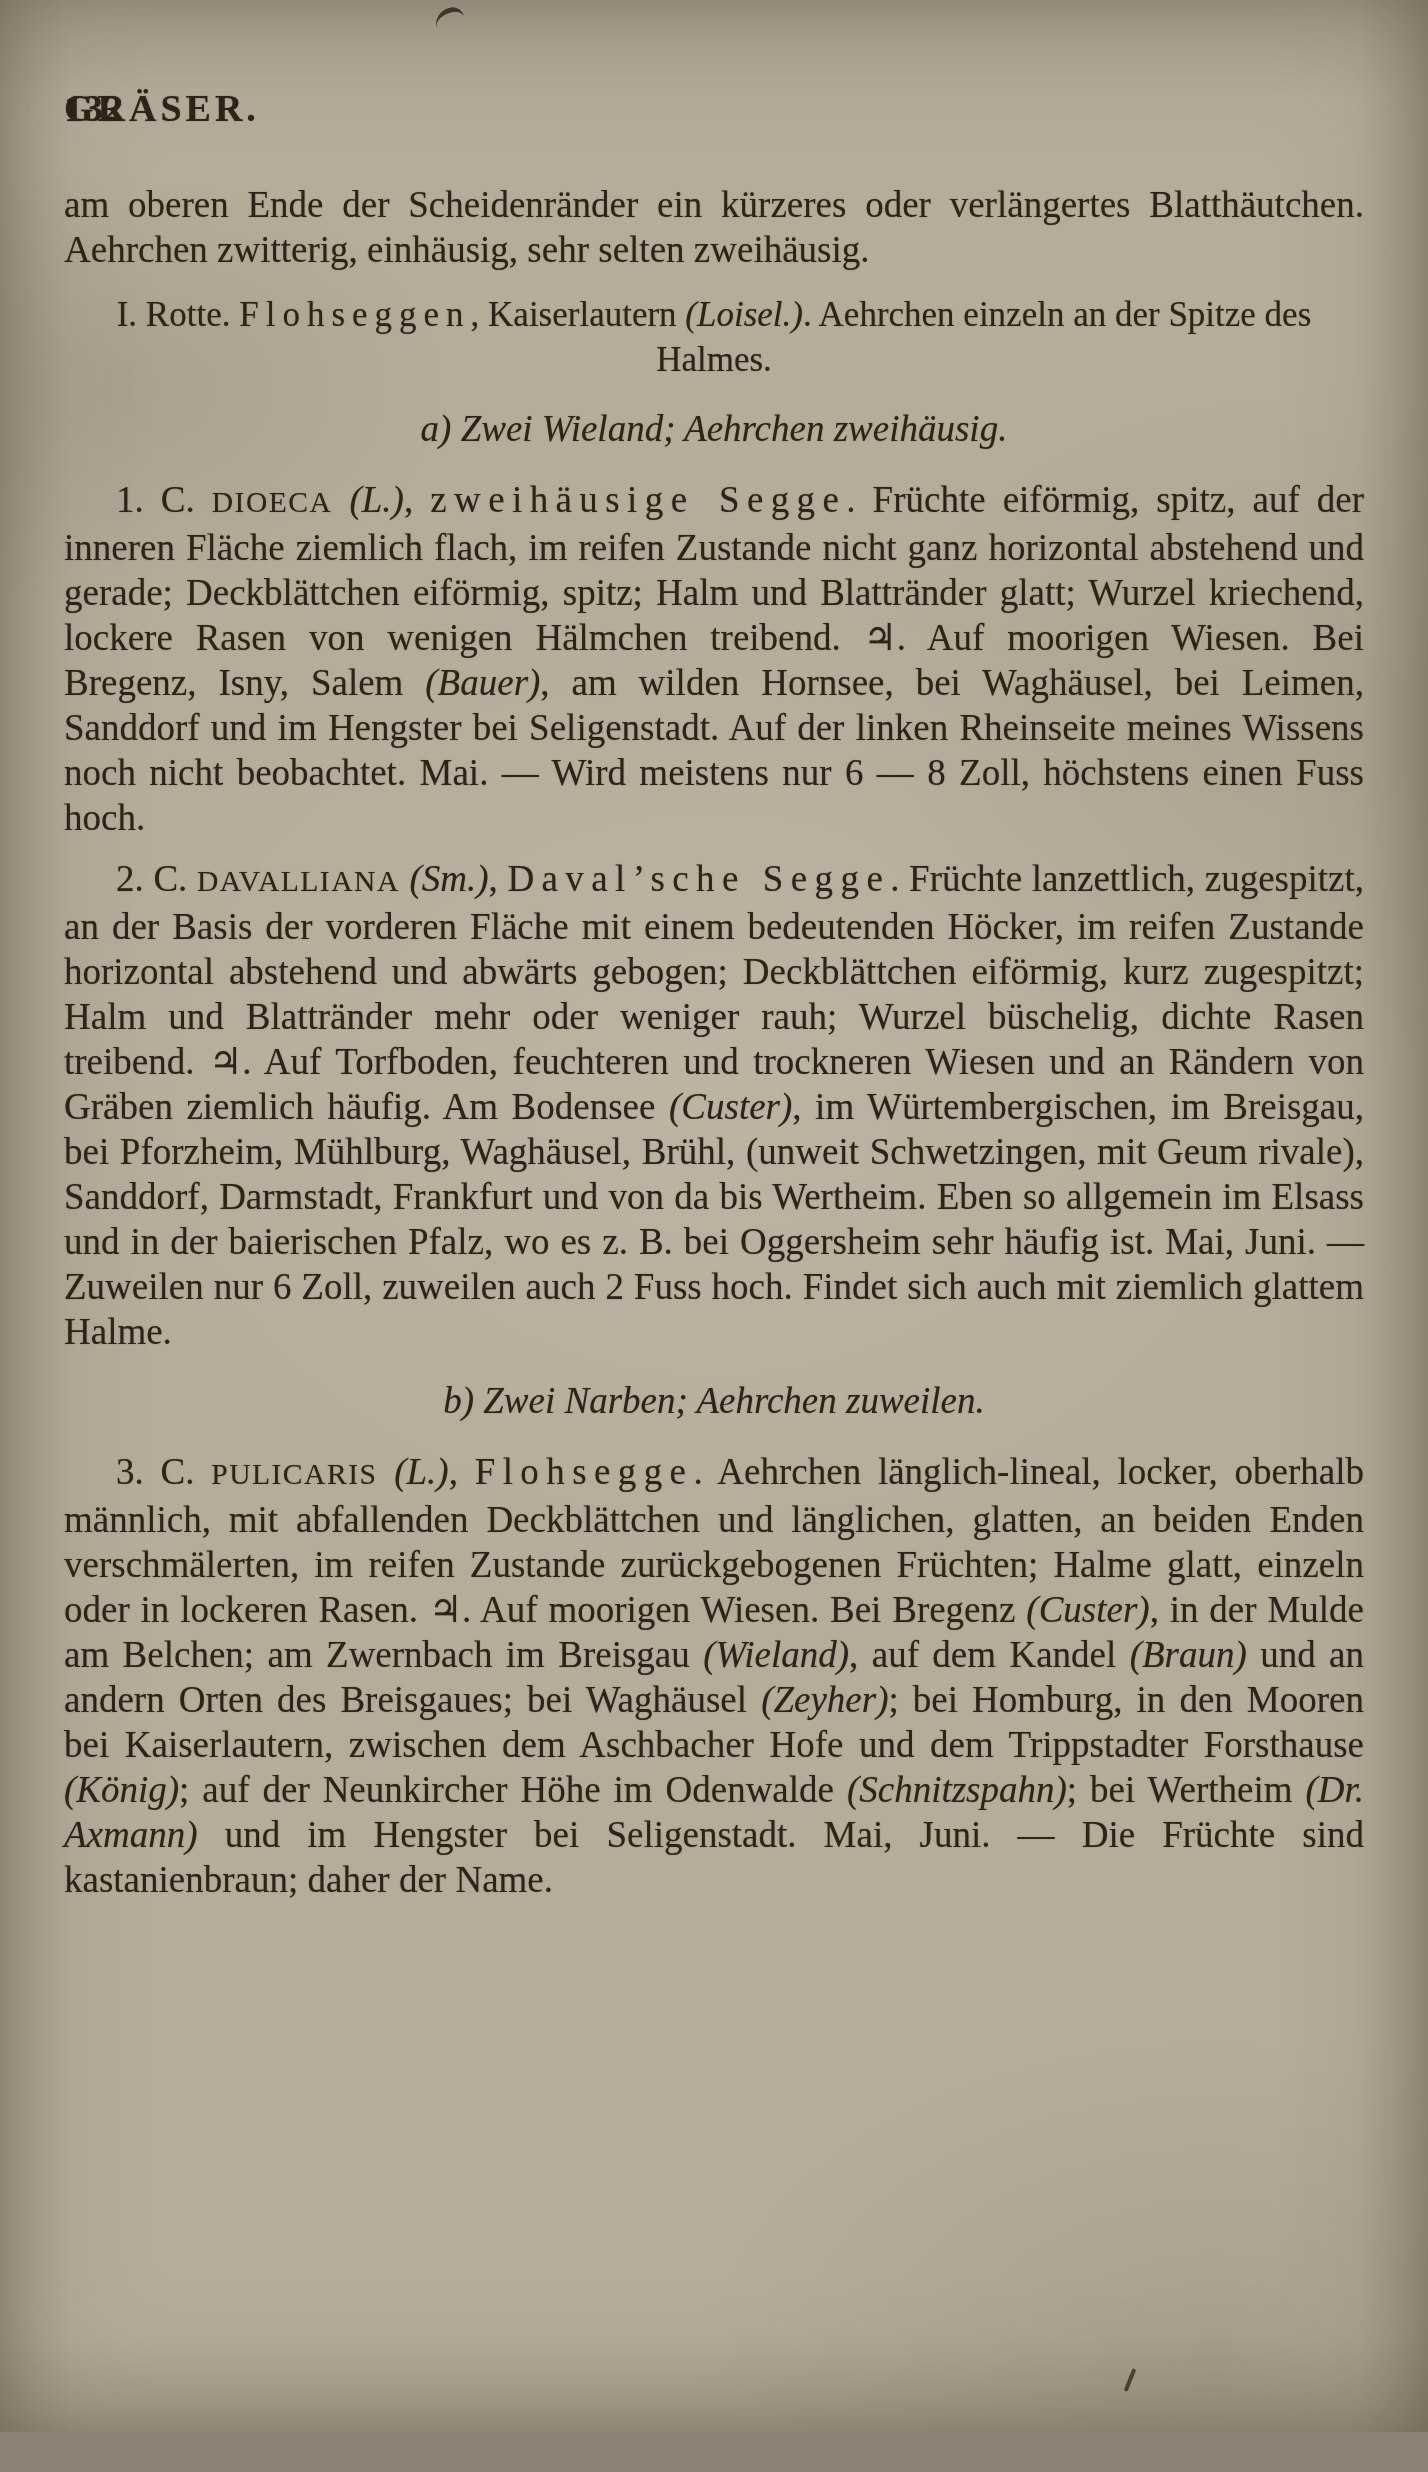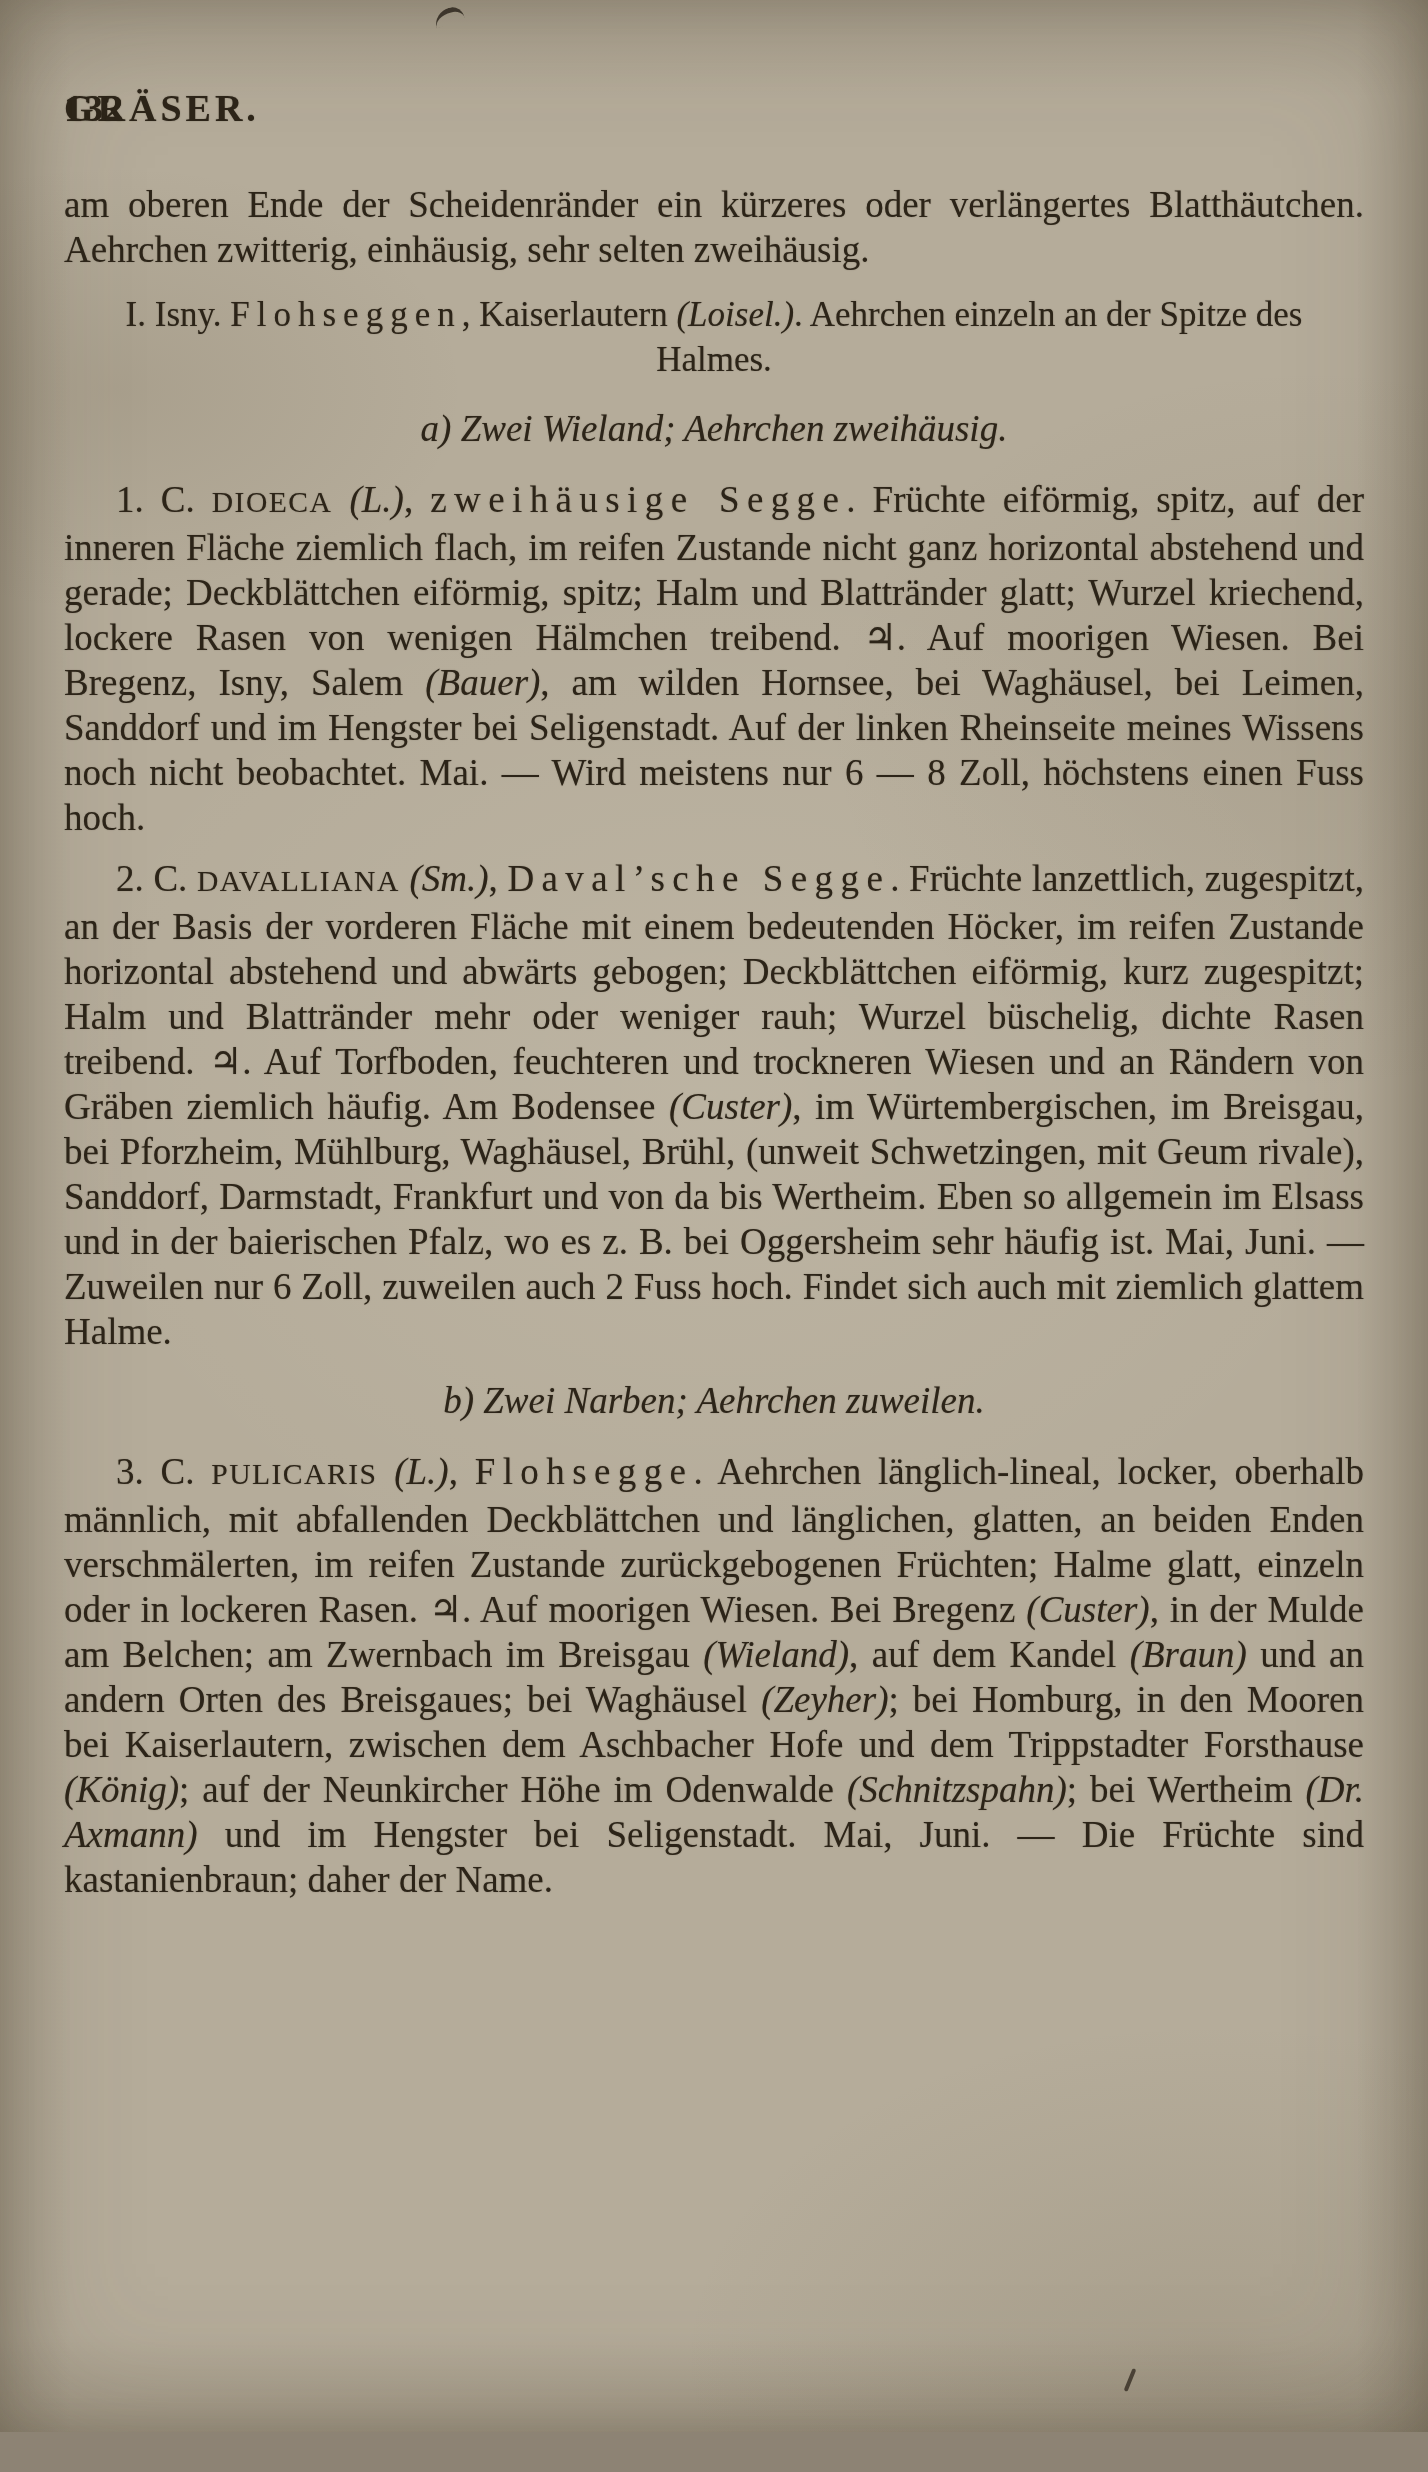--- a/index.html
+++ b/index.html
@@ -111,21 +111,21 @@
 
   <header class="page-header">
     <span class="page-number">132</span>
     <span class="running-title">GRÄSER.</span>
   </header>
 
   <main class="page-body">
 
     <p class="para flush"><span class="seg-n">am oberen Ende der Scheidenränder ein kürzeres oder verlängertes Blatthäutchen. Aehrchen zwitterig, einhäusig, sehr selten zweihäusig.</span></p>
 
-    <p class="para rotte"><span class="seg-n">I. Isny. </span><span class="seg-sp">Flohseggen</span><span class="seg-n">, Kaiserlautern </span><span class="seg-i">(Loisel.)</span><span class="seg-n">. Aehrchen einzeln an der Spitze des Halmes.</span></p>
+    <p class="para rotte"><span class="seg-n">I. Rotte. </span><span class="seg-sp">Flohseggen</span><span class="seg-n">, Kaiserlautern </span><span class="seg-i">(Loisel.)</span><span class="seg-n">. Aehrchen einzeln an der Spitze des Halmes.</span></p>
 
     <p class="subheading"><span class="seg-i">a) Zwei Wieland; Aehrchen zweihäusig.</span></p>
 
     <p class="para indent"><span class="seg-n">1. C. </span><span class="seg-sc">DIOECA</span><span class="seg-n"> </span><span class="seg-i">(L.)</span><span class="seg-n">, </span><span class="seg-sp">zweihäusige Segge</span><span class="seg-n">. Früchte eiförmig, spitz, auf der inneren Fläche ziemlich flach, im reifen Zustande nicht ganz horizontal abstehend und gerade; Deckblättchen eiförmig, spitz; Halm und Blattränder glatt; Wurzel kriechend, lockere Rasen von wenigen Hälmchen treibend. ♃. Auf moorigen Wiesen. Bei Bregenz, Isny, Salem </span><span class="seg-i">(Bauer)</span><span class="seg-n">, am wilden Hornsee, bei Waghäusel, bei Leimen, Sanddorf und im Hengster bei Seligenstadt. Auf der linken Rheinseite meines Wissens noch nicht beobachtet. Mai. — Wird meistens nur 6 — 8 Zoll, höchstens einen Fuss hoch.</span></p>
 
     <p class="para indent"><span class="seg-n">2. C. </span><span class="seg-sc">DAVALLIANA</span><span class="seg-n"> </span><span class="seg-i">(Sm.)</span><span class="seg-n">, </span><span class="seg-sp">Daval’sche Segge</span><span class="seg-n">. Früchte lanzettlich, zugespitzt, an der Basis der vorderen Fläche mit einem bedeutenden Höcker, im reifen Zustande horizontal abstehend und abwärts gebogen; Deckblättchen eiförmig, kurz zugespitzt; Halm und Blattränder mehr oder weniger rauh; Wurzel büschelig, dichte Rasen treibend. ♃. Auf Torfboden, feuchteren und trockneren Wiesen und an Rändern von Gräben ziemlich häufig. Am Bodensee </span><span class="seg-i">(Custer)</span><span class="seg-n">, im Würtembergischen, im Breisgau, bei Pforzheim, Mühlburg, Waghäusel, Brühl, (unweit Schwetzingen, mit Geum rivale), Sanddorf, Darmstadt, Frankfurt und von da bis Wertheim. Eben so allgemein im Elsass und in der baierischen Pfalz, wo es z. B. bei Oggersheim sehr häufig ist. Mai, Juni. — Zuweilen nur 6 Zoll, zuweilen auch 2 Fuss hoch. Findet sich auch mit ziemlich glattem Halme.</span></p>
 
     <p class="subheading"><span class="seg-i">b) Zwei Narben; Aehrchen zuweilen.</span></p>
 
     <p class="para indent"><span class="seg-n">3. C. </span><span class="seg-sc">PULICARIS</span><span class="seg-n"> </span><span class="seg-i">(L.)</span><span class="seg-n">, </span><span class="seg-sp">Flohsegge</span><span class="seg-n">. Aehrchen länglich-lineal, locker, oberhalb männlich, mit abfallenden Deckblättchen und länglichen, glatten, an beiden Enden verschmälerten, im reifen Zustande zurückgebogenen Früchten; Halme glatt, einzeln oder in lockeren Rasen. ♃. Auf moorigen Wiesen. Bei Bregenz </span><span class="seg-i">(Custer)</span><span class="seg-n">, in der Mulde am Belchen; am Zwernbach im Breisgau </span><span class="seg-i">(Wieland)</span><span class="seg-n">, auf dem Kandel </span><span class="seg-i">(Braun)</span><span class="seg-n"> und an andern Orten des Breisgaues; bei Waghäusel </span><span class="seg-i">(Zeyher)</span><span class="seg-n">; bei Homburg, in den Mooren bei Kaiserlautern, zwischen dem Aschbacher Hofe und dem Trippstadter Forsthause </span><span class="seg-i">(König)</span><span class="seg-n">; auf der Neunkircher Höhe im Odenwalde </span><span class="seg-i">(Schnitzspahn)</span><span class="seg-n">; bei Wertheim </span><span class="seg-i">(Dr. Axmann)</span><span class="seg-n"> und im Hengster bei Seligenstadt. Mai, Juni. — Die Früchte sind kastanienbraun; daher der Name.</span></p>

